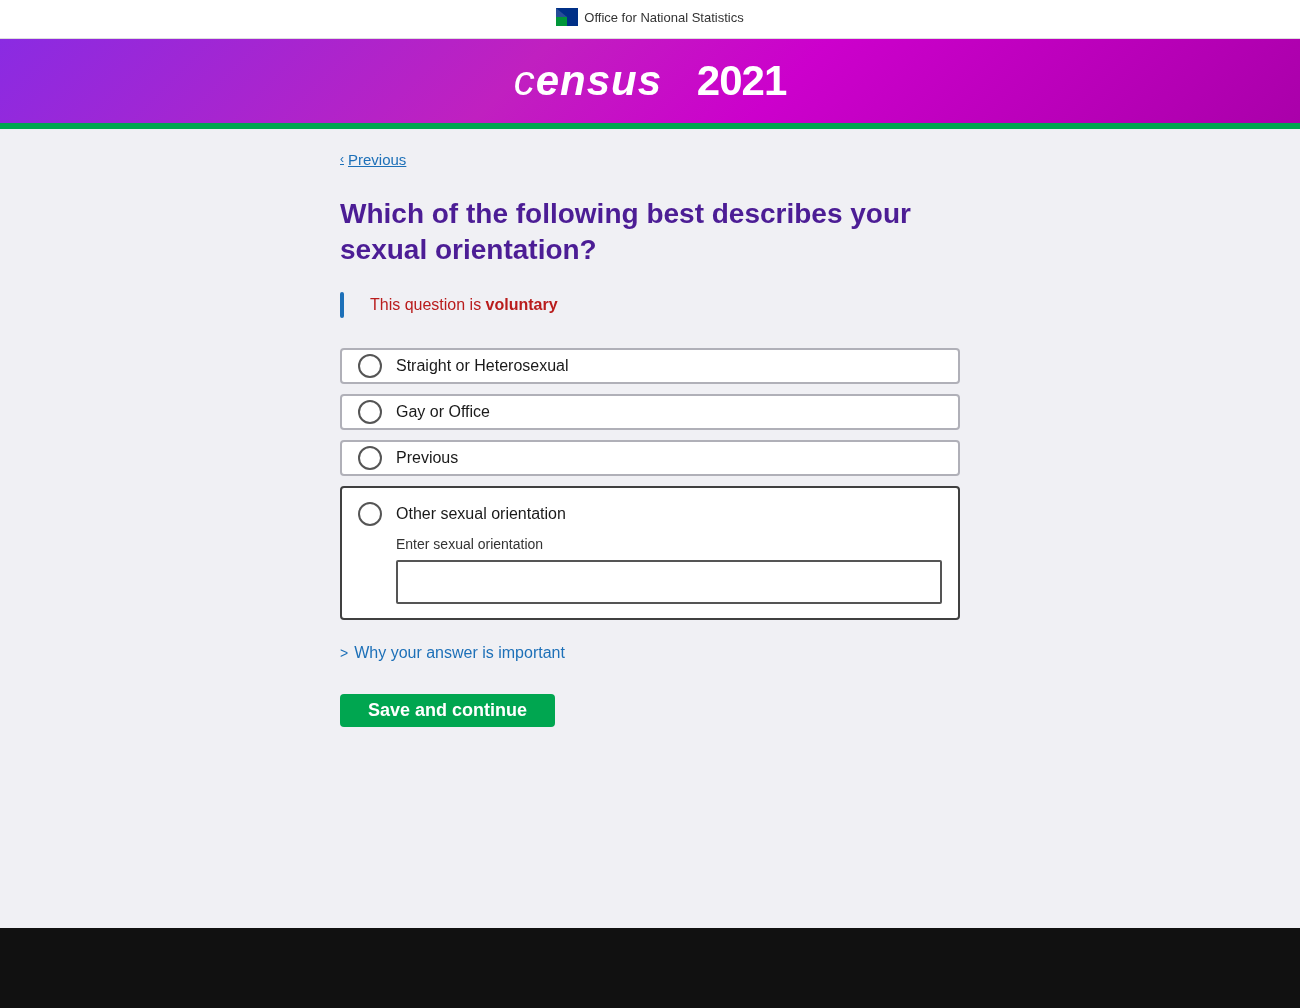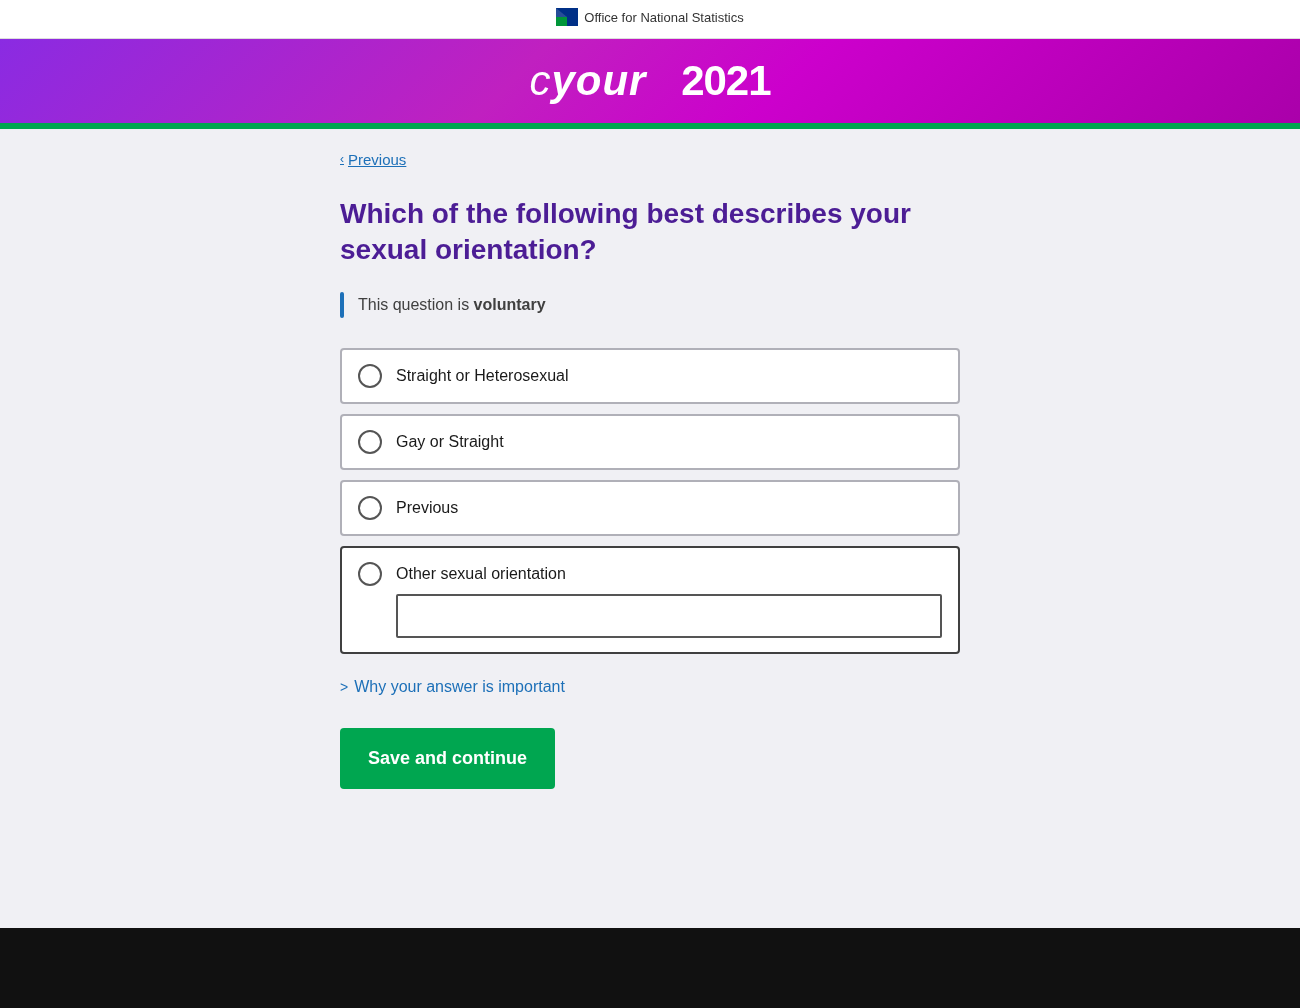--- a/index.html
+++ b/index.html
@@ -99,42 +99,42 @@
     }
 
     .voluntary-border {
       width: 4px;
       background-color: #1d70b8;
       border-radius: 2px;
       flex-shrink: 0;
     }
 
     .voluntary-text {
-      padding: 4px 0 4px 14px;
+      padding: 4px 0 4px 26px;
       font-size: 16px;
-      color: #404040;
+      color: #b91c1c;
     }
 
     .voluntary-text strong {
       font-weight: bold;
     }
 
     
     .radio-group {
       display: flex;
       flex-direction: column;
       gap: 10px;
       margin-bottom: 24px;
     }
 
     .radio-option {
       display: flex;
       align-items: center;
       gap: 14px;
-      padding: 14px 16px;
+      padding: 4px 16px;
       border: 2px solid #b0b0b8;
       border-radius: 4px;
       background-color: #ffffff;
       cursor: pointer;
       font-size: 16px;
       color: #1a1a1a;
     }
 
     .radio-circle {
       width: 24px;
@@ -200,21 +200,21 @@
     .chevron-right {
       font-size: 14px;
       color: #1d70b8;
     }
 
     
     .save-button {
       background-color: #00a650;
       color: white;
       border: none;
-      padding: 20px 28px;
+      padding: 6px 28px;
       font-size: 18px;
       font-weight: bold;
       border-radius: 4px;
       cursor: pointer;
       display: block;
     }
 
     
     .bottom-bar {
       height: 80px;
@@ -235,21 +235,21 @@
       <rect x="0" y="9" width="11" height="9" fill="#009639"></rect>
       <rect x="11" y="9" width="11" height="9" fill="#003087"></rect>
       <polygon points="0,0 11,9 0,9" fill="#ffffff" opacity="0.15"></polygon>
     </svg>
     <span>Office for National Statistics</span>
   </div>
 </div>
 
 <div class="census-header">
   <div class="census-title">
-    <span style="font-weight:300; font-style:italic; letter-spacing:1px;">c<span style="font-weight:900;">your</span></span>
+    <span style="font-weight:300; font-style:italic; letter-spacing:1px;">c<span style="font-weight:900;">ensus</span></span>
     <span style="font-weight:700; margin-left:24px;">2021</span>
   </div>
 </div>
 
 <div class="green-line"></div>
 
 <div class="main-content">
   <div class="content-wrapper">
 
     
@@ -273,36 +273,37 @@
     <div class="radio-group">
 
       <label class="radio-option">
         <div class="radio-circle"></div>
         <span>Straight or Heterosexual</span>
 
       </label>
 
       <label class="radio-option">
         <div class="radio-circle"></div>
-        <span>Gay or Straight</span>
+        <span>Gay or Office</span>
 
       </label>
 
       <label class="radio-option">
         <div class="radio-circle"></div>
         <span>Previous</span>
 
       </label>
 
       <div class="radio-option-other">
         <div class="radio-option-other-top">
           <div class="radio-circle"></div>
           <span>Other sexual orientation</span>
 
         </div>
+        <div class="other-sub-label">Enter sexual orientation</div>
         <input type="text" class="other-text-input" placeholder="" style="">
       </div>
 
     </div>
 
     
     <a class="why-link">
       <span class="chevron-right">&gt;</span>
       <span>Why your answer is important</span>
     </a>

